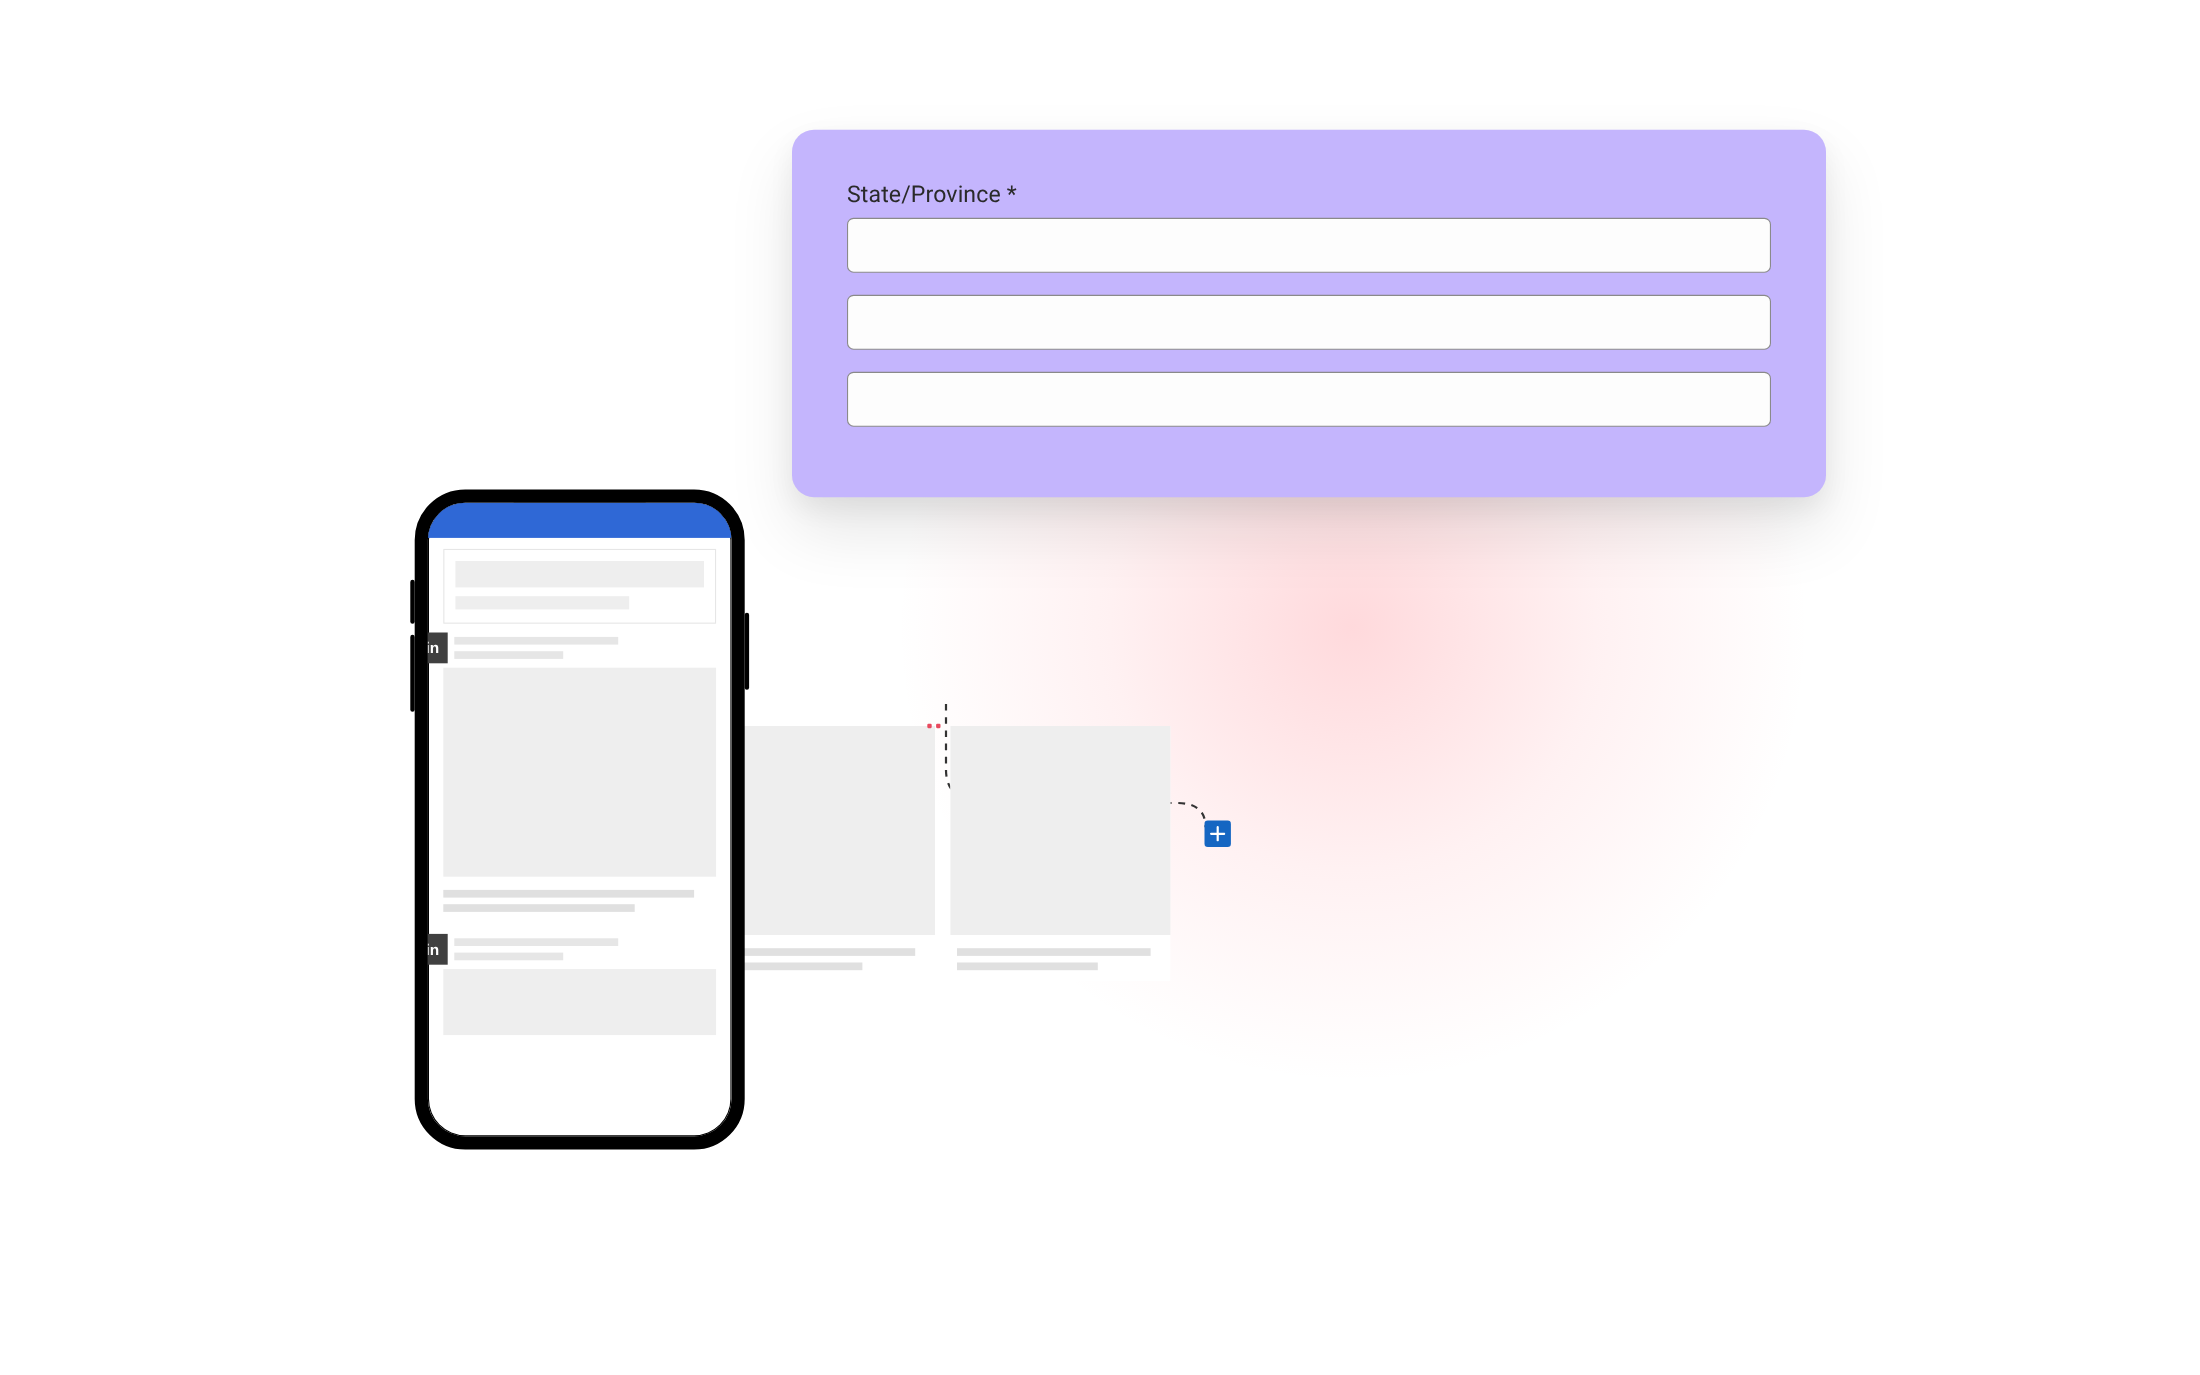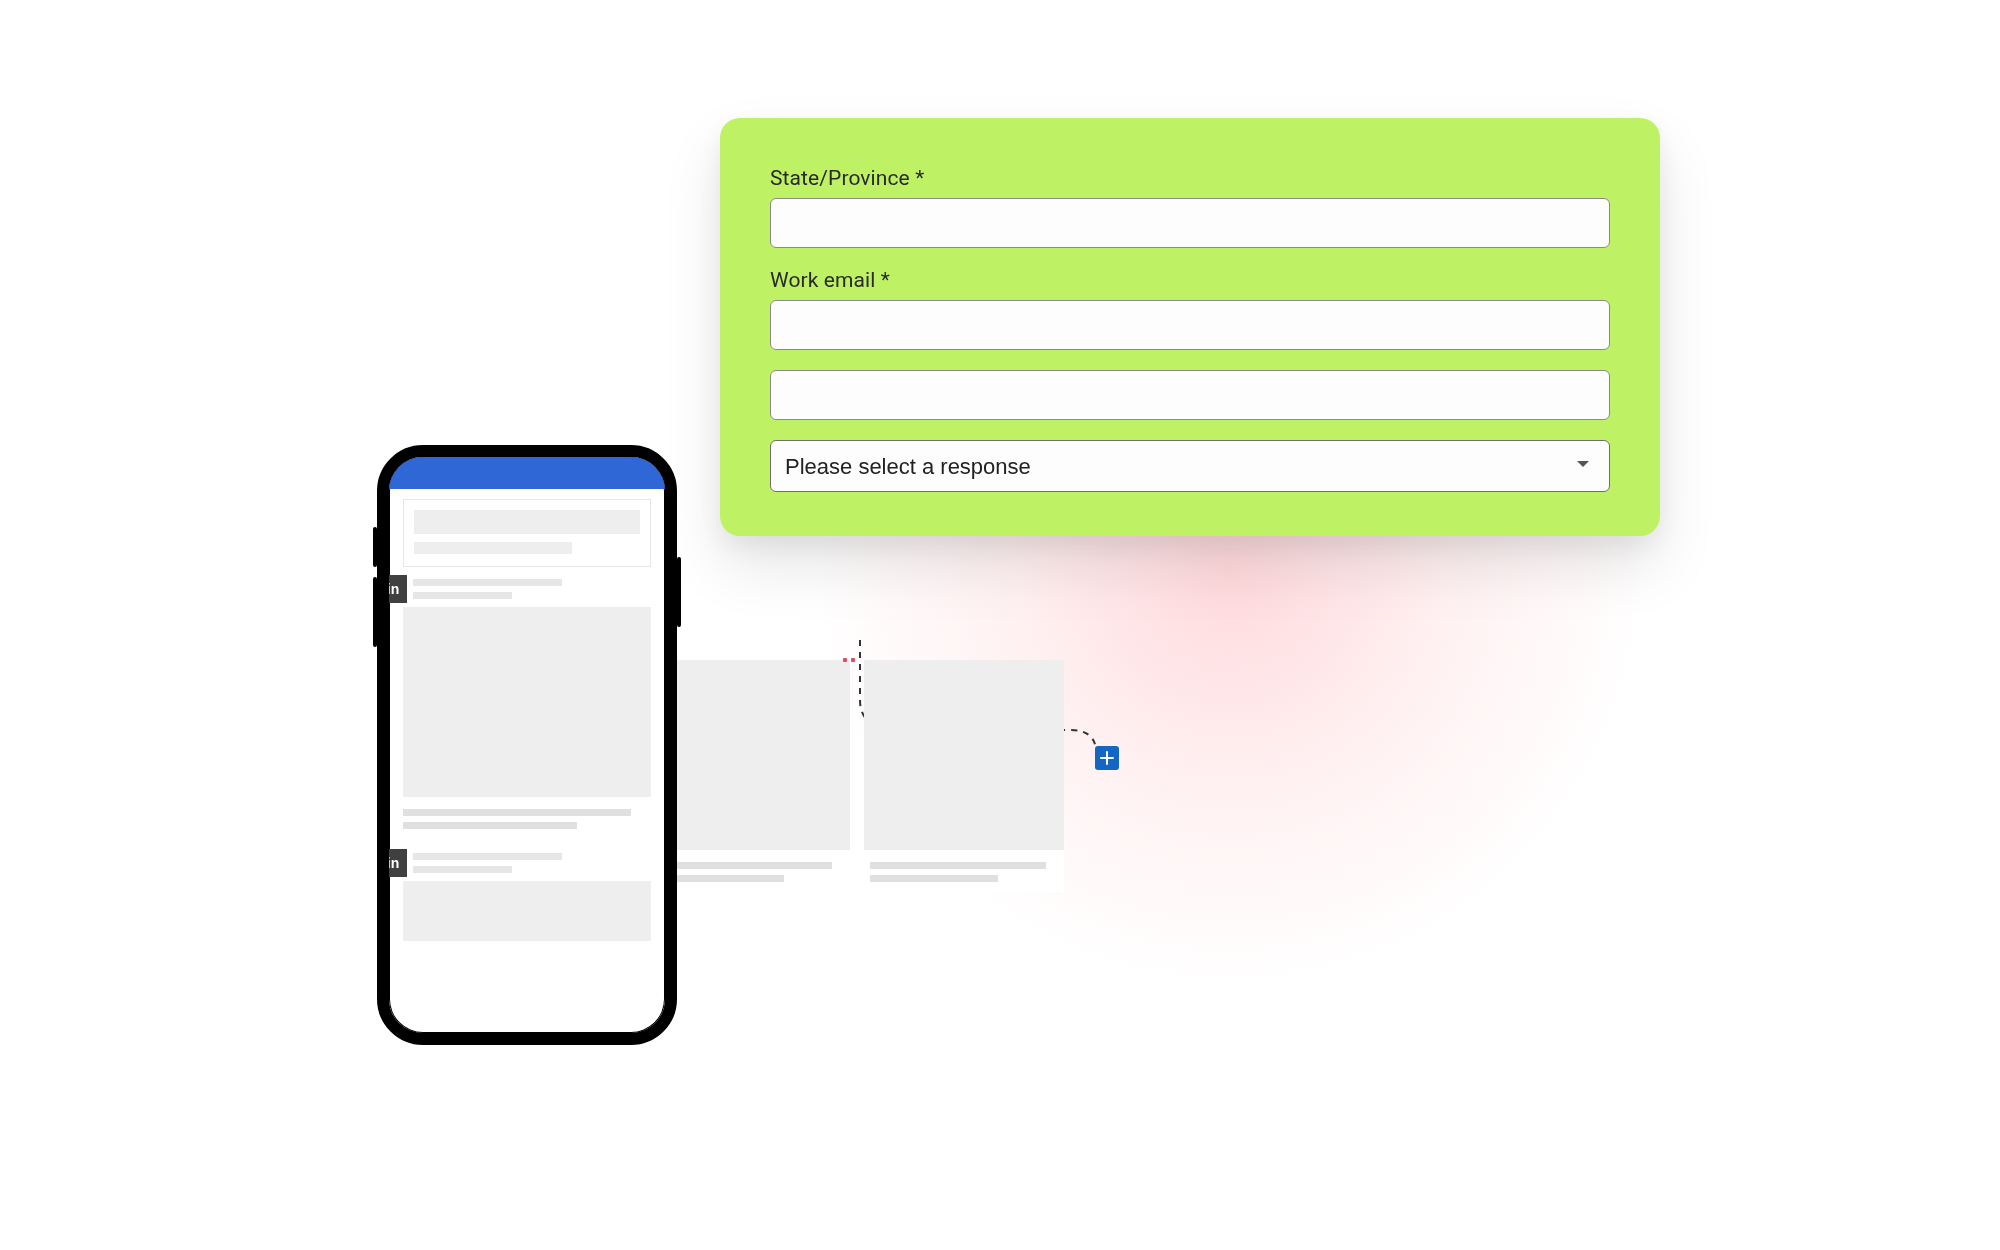--- a/index.html
+++ b/index.html
@@ -115,21 +115,21 @@
   
   .red-dots { position:absolute; left: 843px; top: 658px; z-index:4; display:flex; gap:4px;}
   .red-dots span { width:4px; height:4px; background:#e84a5f; border-radius:1px; display:block;}
 
   
   .form-card {
     position: absolute;
     left: 720px; top: 118px;
     width: 940px;
     padding: 48px 50px 44px 50px;
-    background: #bef264;
+    background: #c4b5fd;
     border-radius: 20px;
     box-shadow: 0 30px 60px rgba(0,0,0,0.10), 0 10px 24px rgba(0,0,0,0.06);
     z-index: 20;
   }
   .field { margin-bottom: 20px; }
   .field-label {
     font-size: 21px;
     color: #2a2a2a;
     margin-bottom: 8px;
     display: block;
@@ -241,34 +241,23 @@
 </div>
 
 <div class="form-card">
 
   <div class="field">
     <label class="field-label">State/Province *</label>
     <input class="text-input" type="text" value="" style="">
   </div>
 
   <div class="field">
-    <label class="field-label">Work email *</label>
     <input class="text-input" type="text" value="" style="">
   </div>
 
   <div class="field">
     <input class="text-input" type="text" value="" style="">
   </div>
 
   <div class="field" style="margin-bottom:0">
-    <div class="select-wrap">
-      <select class="select-input">
-        <option>Please select a response</option>
-      </select>
-      <span class="select-caret">
-        <svg viewBox="0 0 18 18">
-            <path d="M3 6 L9 12 L15 6 Z" fill="#555"></path>
-          </svg>
-      </span>
-    </div>
   </div>
 
 </div>
 
 </body></html>

